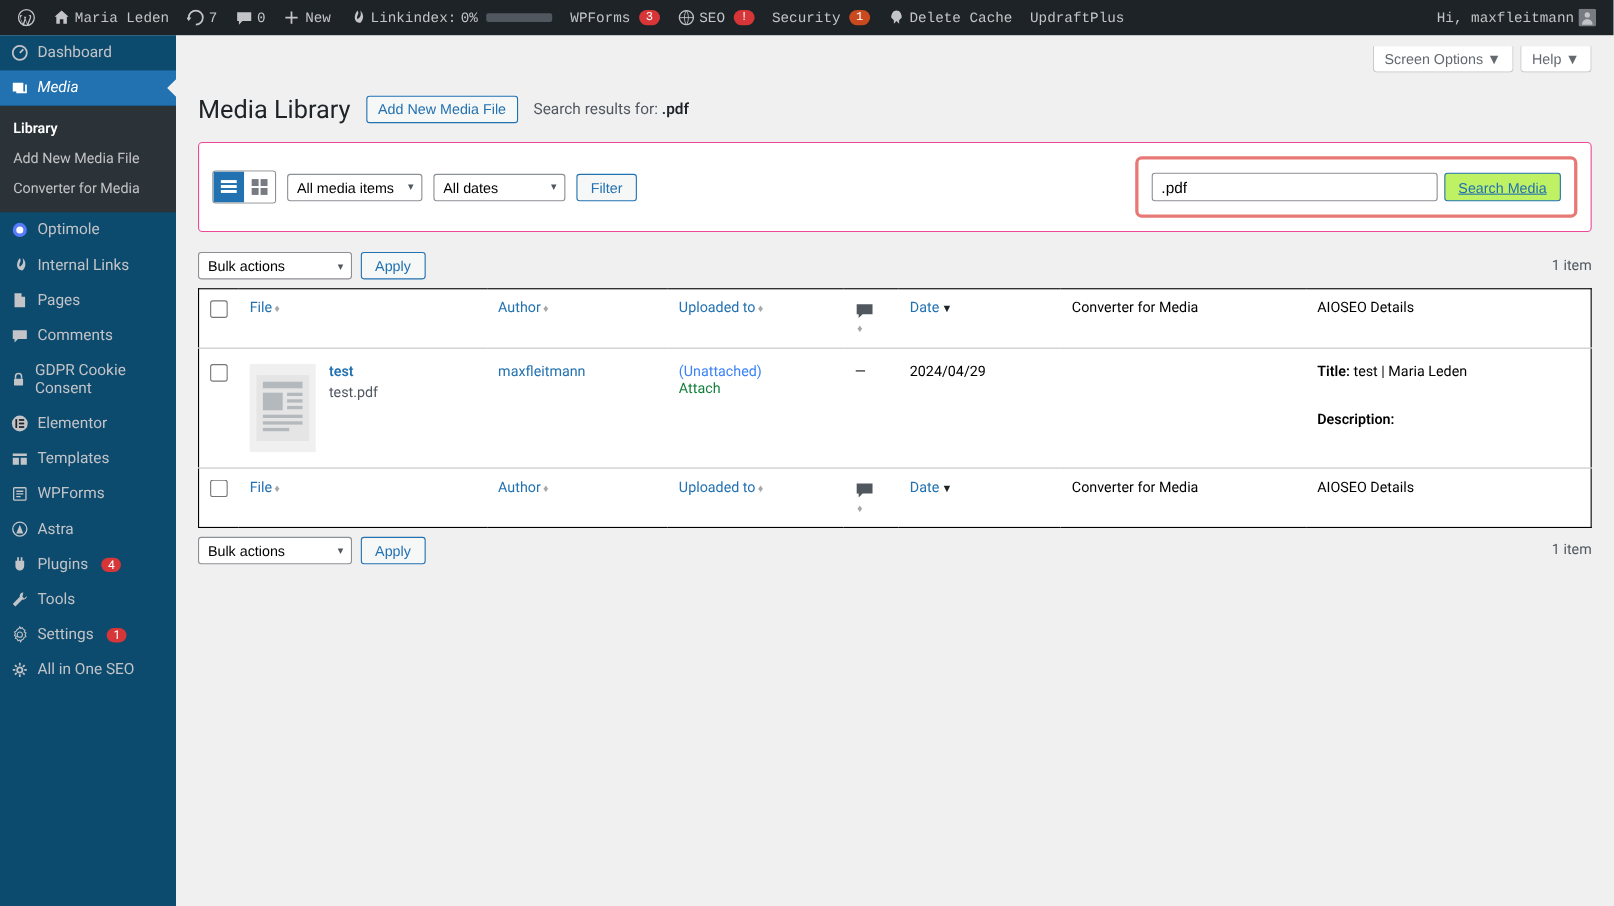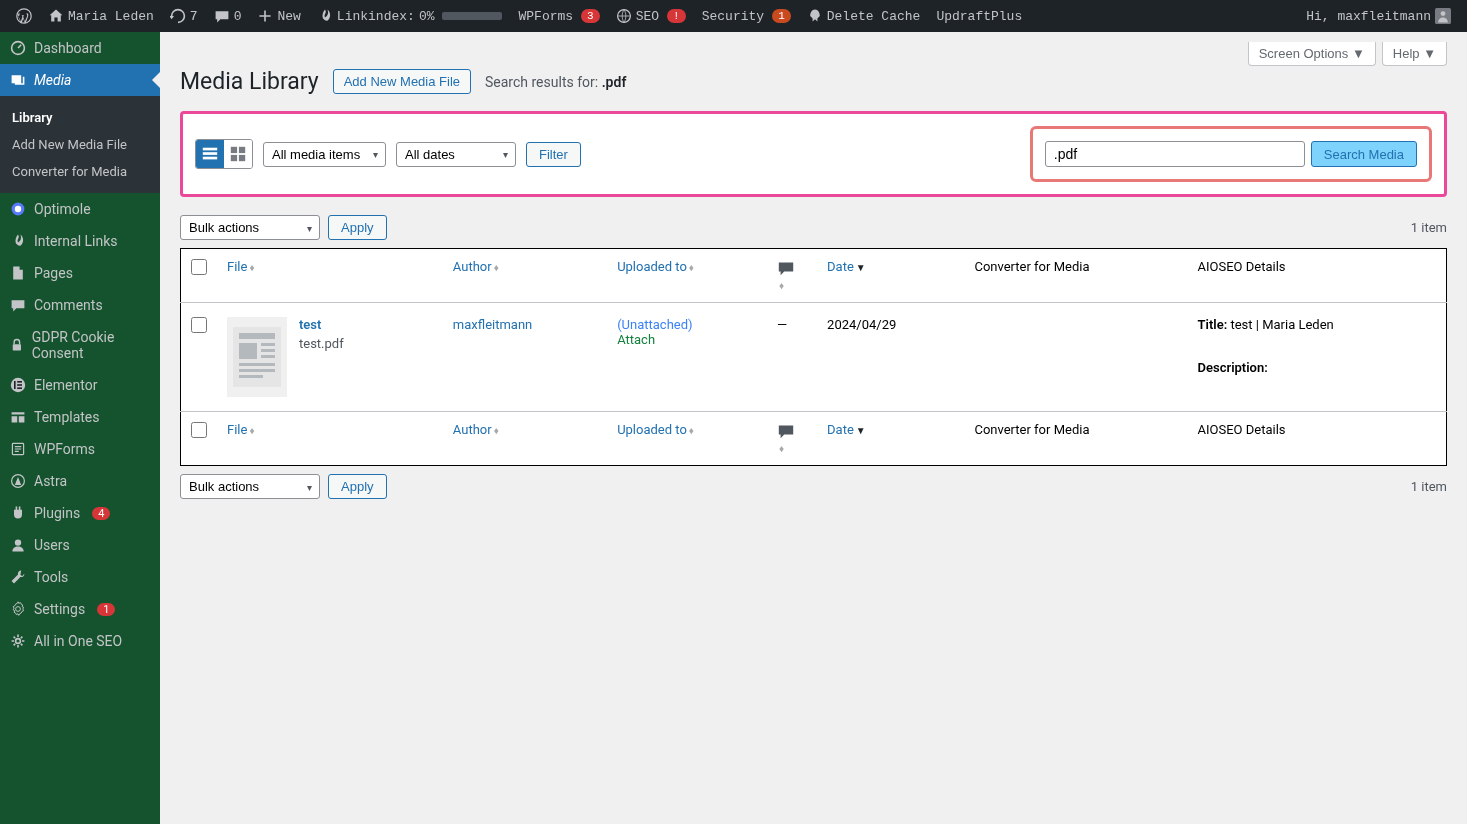--- a/index.html
+++ b/index.html
@@ -8,56 +8,56 @@
 
 .adminbar { background: #1d2327; color: #c3c4c7; height: 32px; display: flex; align-items: center; padding: 0 8px; font-size: 13px; justify-content: space-between; }
 .adminbar-left, .adminbar-right { display: flex; align-items: center; font-family: Liberation Mono, monospace; }
 .adminbar-item { display: flex; align-items: center; padding: 0 8px; height: 32px; color: #c3c4c7; cursor: pointer; gap: 4px; }
 .adminbar-badge { background: #d63638; color: #fff; border-radius: 9px; padding: 1px 6px; font-size: 11px; margin-left: 4px; }
 .adminbar-badge.orange { background: #ca4a1f; }
 .linkindex-bar { display: inline-block; width: 60px; height: 8px; background: #50575e; border-radius: 2px; margin-left: 4px; }
 
 
 .wrap { display: flex; min-height: calc(100vh - 32px); }
-.sidebar { width: 160px; background: #14532d; color: #c3c4c7; }
+.sidebar { width: 160px; background: #0c4a6e; color: #c3c4c7; }
 .content { flex: 1; padding: 0; }
 
 
 .menu-item { display: flex; align-items: center; padding: 8px 10px; cursor: pointer; color: #c3c4c7; gap: 8px; font-size: 14px; }
 .menu-item.current { background: #2271b1; color: #fff; position: relative; font-style: italic; }
 .menu-item.current::after { content: ''; position: absolute; right: 0; top: 50%; transform: translateY(-50%); border: 8px solid transparent; border-right-color: #f0f0f1; }
 .submenu { background: #2c3338; padding: 8px 0; }
 .submenu-item { padding: 6px 12px; cursor: pointer; color: #c3c4c7; font-size: 13px; }
 .submenu-item.current { color: #fff; font-weight: 600; }
 .menu-badge { background: #d63638; color: #fff; border-radius: 9px; padding: 0 6px; font-size: 11px; margin-left: 4px; }
 
 
 .content-header { padding: 10px 20px 0; }
 .screen-meta { display: flex; justify-content: flex-end; gap: 6px; }
 .screen-btn { background: #fff; border: 1px solid #c3c4c7; border-top: none; border-radius: 0 0 4px 4px; padding: 4px 10px; font-size: 13px; cursor: pointer; color: #646970; }
-.title-row { display: flex; align-items: center; gap: 14px; margin-top: 2px; }
+.title-row { display: flex; align-items: center; gap: 14px; margin-top: 20px; }
 .page-title { font-size: 23px; font-weight: 400; color: #1d2327; }
 .add-new-btn { border: 1px solid #2271b1; color: #2271b1; background: #f6f7f7; padding: 4px 10px; border-radius: 3px; cursor: pointer; font-size: 13px; }
 .search-results { color: #50575e; font-size: 14px; }
 .search-results strong { font-weight: 600; color: #1d2327; }
 
 
-.tablenav { background: #fff; border: 3px solid #ec4899; border-radius: 4px; padding: 12px; margin: 16px 20px 10px; display: flex; align-items: center; gap: 10px; position: relative; }
+.tablenav { background: #fff; border: 1px solid #ec4899; border-radius: 4px; padding: 12px; margin: 16px 20px 10px; display: flex; align-items: center; gap: 10px; position: relative; }
 .view-switch { display: flex; border: 1px solid #8c8f94; border-radius: 3px; overflow: hidden; }
 .view-btn { width: 28px; height: 28px; display: flex; align-items: center; justify-content: center; cursor: pointer; background: #fff; }
 .view-btn.active { background: #2271b1; color: #fff; }
 .select { border: 1px solid #8c8f94; border-radius: 3px; padding: 4px 24px 4px 8px; font-size: 13px; background: #fff; appearance: none; position: relative; }
 .select-wrap { position: relative; display: inline-block; }
 .select-wrap::after { content: '▾'; position: absolute; right: 8px; top: 50%; transform: translateY(-50%); pointer-events: none; font-size: 10px; color: #50575e; }
 .filter-btn, .apply-btn { border: 1px solid #2271b1; color: #2271b1; background: #f6f7f7; padding: 4px 12px; border-radius: 3px; cursor: pointer; font-size: 13px; }
 
 
 .search-box { margin-left: auto; display: flex; gap: 6px; border: 3px solid #e87876; border-radius: 6px; padding: 12px; }
 .search-input { border: 1px solid #8c8f94; border-radius: 3px; padding: 4px 8px; font-size: 14px; width: 260px; }
-.search-btn { border: 1px solid #2271b1; color: #2271b1; background: #7dd3fc; padding: 4px 12px; border-radius: 3px; cursor: pointer; font-size: 13px; }
+.search-btn { border: 1px solid #2271b1; color: #2271b1; background: #bef264; padding: 4px 12px; border-radius: 3px; cursor: pointer; font-size: 13px; text-decoration: underline; }
 
 
 .bulk-row { display: flex; align-items: center; padding: 8px 20px; gap: 8px; }
 .item-count { margin-left: auto; color: #50575e; font-size: 13px; }
 
 
 .wp-list-table { width: calc(100% - 40px); margin: 0 20px; background: #fff; border: 1px solid #000000; border-collapse: collapse; }
 .wp-list-table th, .wp-list-table td { padding: 10px; text-align: left; vertical-align: top; font-size: 13px; }
 .wp-list-table thead th, .wp-list-table tfoot th { font-weight: 400; }
 .wp-list-table thead, .wp-list-table tfoot { border-bottom: 1px solid #c3c4c7; }
@@ -242,27 +242,20 @@
           <path d="M10 5l4 10H6z"></path>
         </svg>
       <span>Astra</span>
     </div>
     <div class="menu-item">
       <svg class="icon-sm" viewBox="0 0 20 20" fill="currentColor">
           <path d="M7 2v4H5v6a5 5 0 0010 0V6h-2V2h-2v4H9V2z"></path>
         </svg>
       <span>Plugins</span>
       <span class="menu-badge">4</span>
-    </div>
-    <div class="menu-item">
-      <svg class="icon-sm" viewBox="0 0 20 20" fill="currentColor">
-          <circle cx="10" cy="7" r="4"></circle>
-          <path d="M3 18c0-4 3-6 7-6s7 2 7 6z"></path>
-        </svg>
-      <span>Users</span>
     </div>
     <div class="menu-item">
       <svg class="icon-sm" viewBox="0 0 20 20" fill="currentColor">
           <path d="M14 2a4 4 0 00-4 5L2 15l3 3 8-8a4 4 0 005-4l-3 3-2-2z"></path>
         </svg>
       <span>Tools</span>
     </div>
     <div class="menu-item">
       <svg class="icon-sm" viewBox="0 0 20 20" fill="currentColor">
           <path d="M10 13a3 3 0 100-6 3 3 0 000 6zM10 1l1 2 2-1 1 2 2 1-1 2 2 1-1 2 1 2-2 1-1 2-2 1-1 2-1-2-2 1-1-2-2-1 1-2-2-1 1-2-1-2 2-1 1-2 2-1z" fill="none" stroke="currentColor" stroke-width="1.2"></path>

